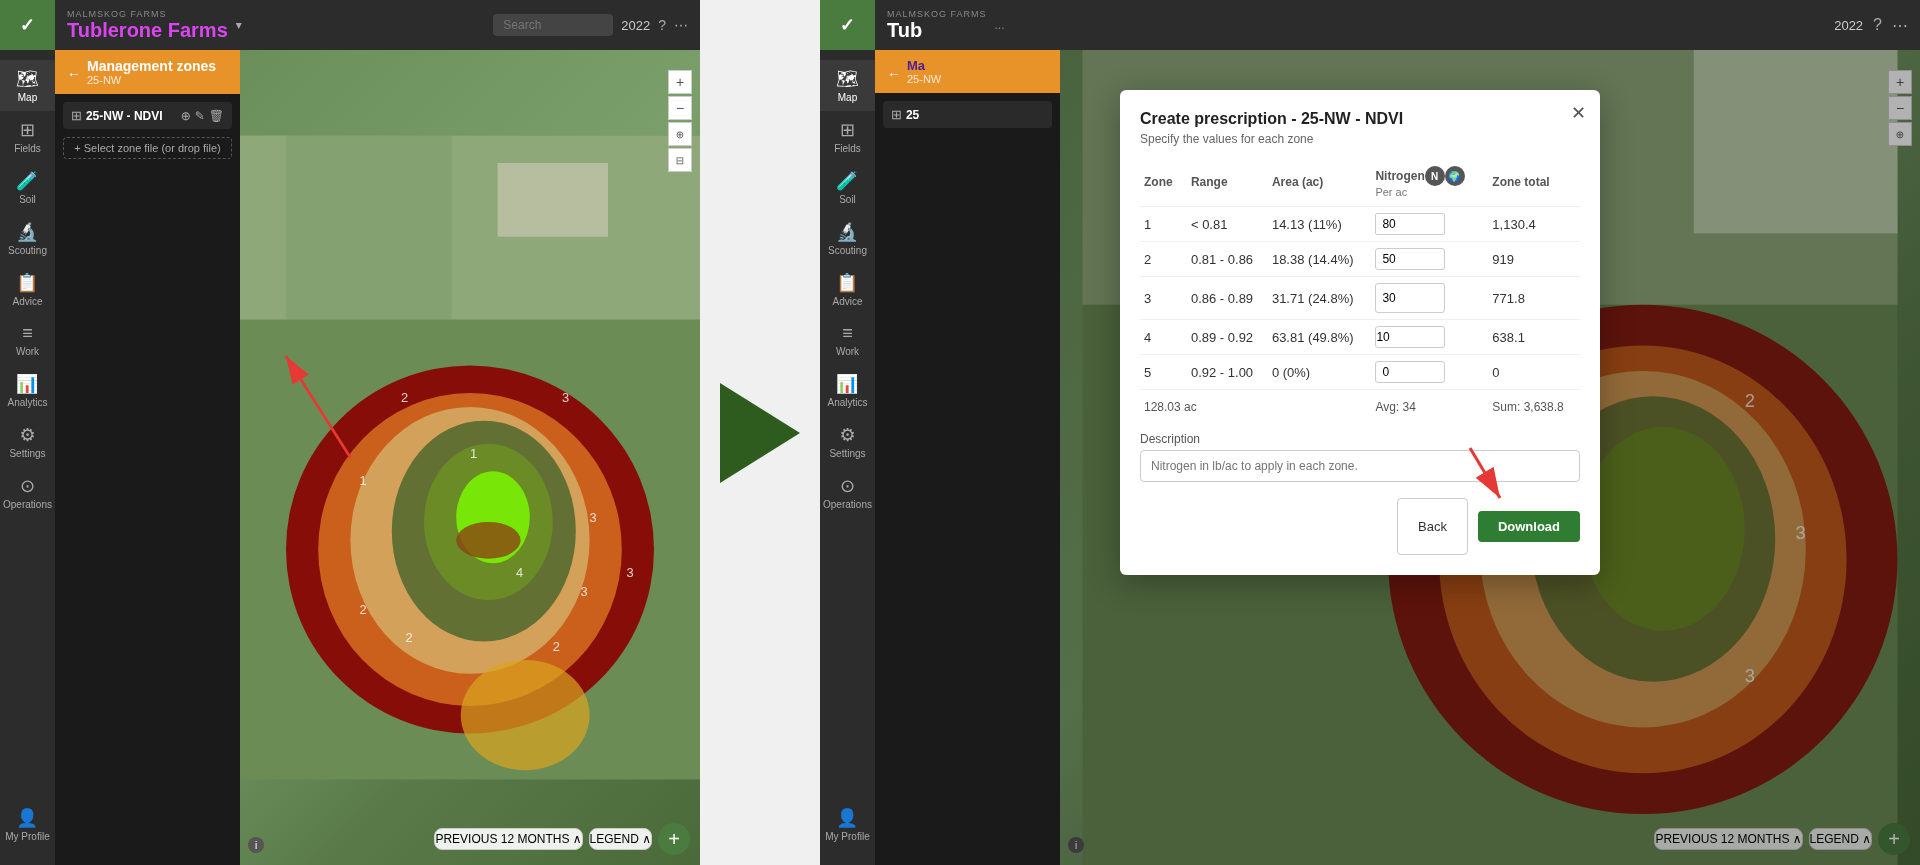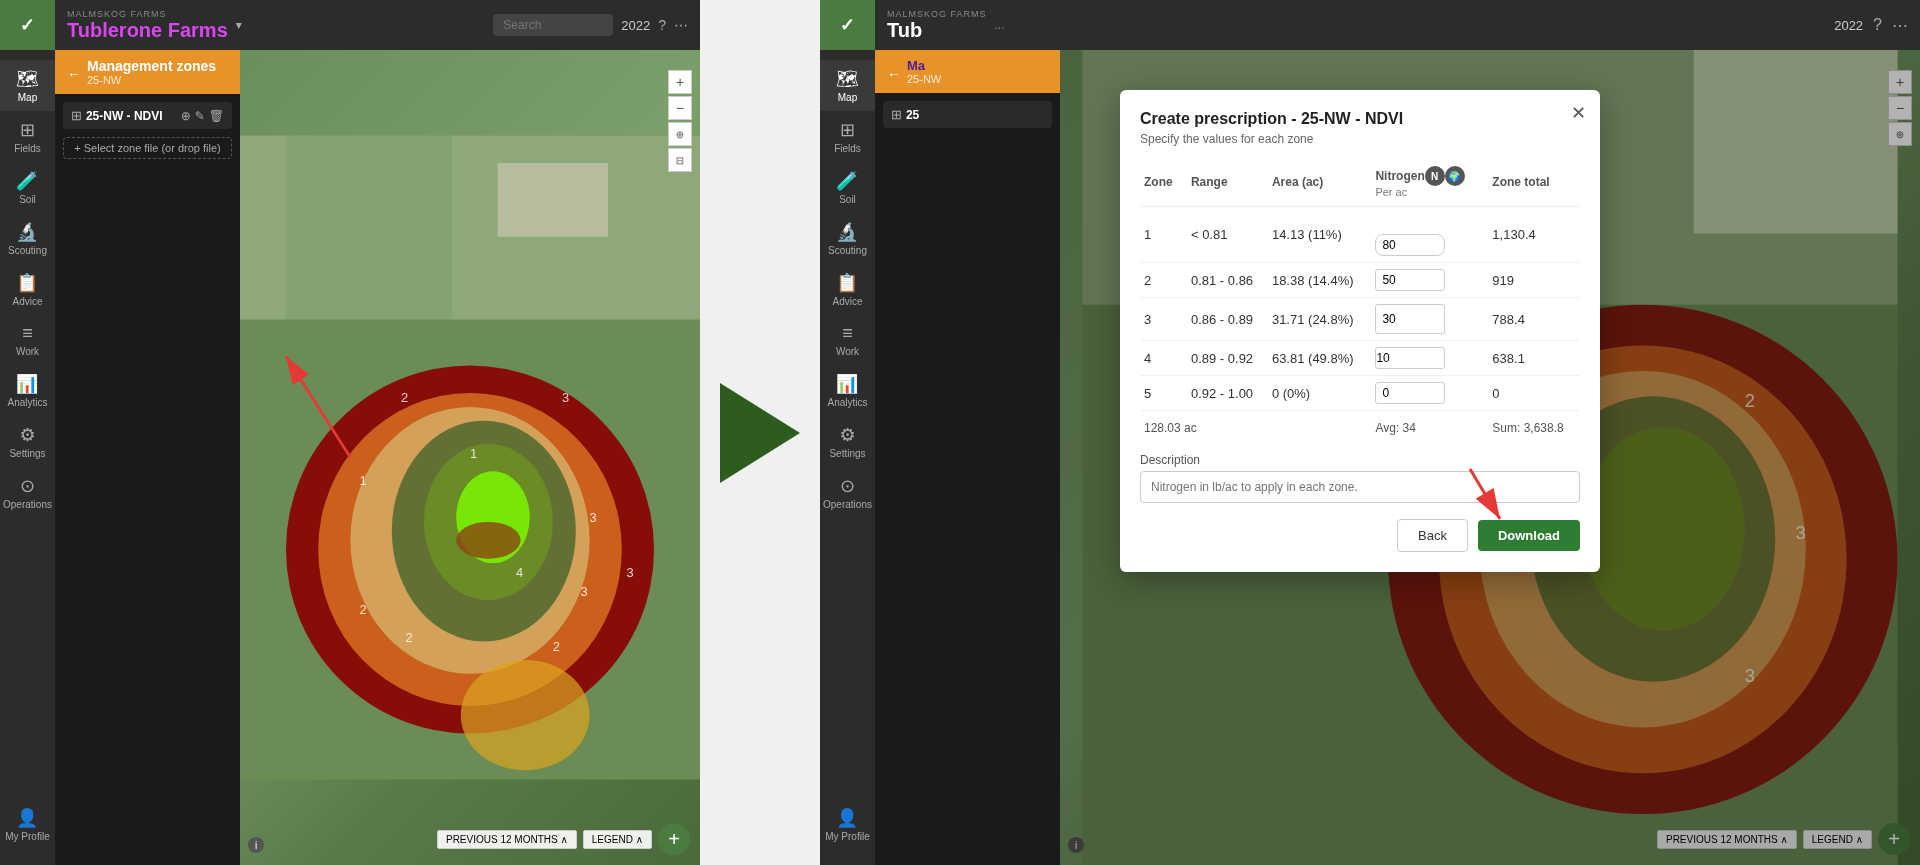--- a/index.html
+++ b/index.html
@@ -206,23 +206,23 @@
       position: absolute;
       bottom: 10px;
       right: 10px;
       display: flex;
       gap: 6px;
       align-items: center;
     }
     .map-bottom-btn {
       background: rgba(255,255,255,0.9);
       border: 1px solid #ccc;
-      border-radius: 2px;
-      padding: 3px 8px;
-      font-size: 10px;
+      border-radius: 8px;
+      padding: 3px 0;
+      font-size: 12px;
       cursor: pointer;
       display: flex;
       align-items: center;
       gap: 3px;
     }
     .map-fab {
       width: 32px;
       height: 32px;
       background: #4a7c3f;
       border-radius: 50%;
@@ -388,21 +388,21 @@
       font-size: 12px;
       color: #999;
     }
     .modal-actions {
       display: flex;
       justify-content: flex-end;
       gap: 10px;
       align-items: center;
     }
     .btn-back {
-      padding: 8px 20px;
+      padding: 20px 20px;
       border: 1px solid #ccc;
       background: white;
       border-radius: 4px;
       font-size: 13px;
       cursor: pointer;
       color: #333;
     }
     .btn-download {
       padding: 8px 20px;
       border: none;
@@ -769,36 +769,36 @@
                       <div style="font-size:11px;color:#777;font-weight:normal;">Per ac</div>
                     </th>
                     <th>Zone total</th>
                   </tr>
                 </thead>
                 <tbody id="table-body">
                 <tr>
       <td>1</td>
       <td>&lt; 0.81</td>
       <td>14.13 (11%)</td>
-      <td><input type="text" value="80" style="width: 70px; border: 1px solid rgb(204, 204, 204); border-radius: 8px; padding: 3px 6px; font-size: 12px; margin-top: 21px;"></td>
+      <td><input type="text" value="80" style="width: 70px; border: 1px solid rgb(204, 204, 204); border-radius: 2px; padding: 3px 6px; font-size: 12px;"></td>
       <td>1,130.4</td>
     </tr>
                     <tr>
       <td>2</td>
       <td>0.81 - 0.86</td>
       <td>18.38 (14.4%)</td>
       <td><input type="text" value="50" style="width: 70px; border: 1px solid rgb(204, 204, 204); border-radius: 3px; padding: 3px 6px; font-size: 12px;"></td>
       <td>919</td>
     </tr>
                     <tr>
       <td>3</td>
       <td>0.86 - 0.89</td>
       <td>31.71 (24.8%)</td>
       <td><input type="text" value="30" style="width: 70px; border: 1px solid rgb(204, 204, 204); border-radius: 3px; padding: 7px 6px; font-size: 12px;"></td>
-      <td>788.4</td>
+      <td>771.8</td>
     </tr>
                     <tr>
       <td>4</td>
       <td>0.89 - 0.92</td>
       <td>63.81 (49.8%)</td>
       <td><input type="text" value="10" style="width: 70px; border: 1px solid rgb(204, 204, 204); border-radius: 3px; padding: 3px 0; font-size: 12px;"></td>
       <td>638.1</td>
     </tr>
                     <tr>
       <td>5</td>

